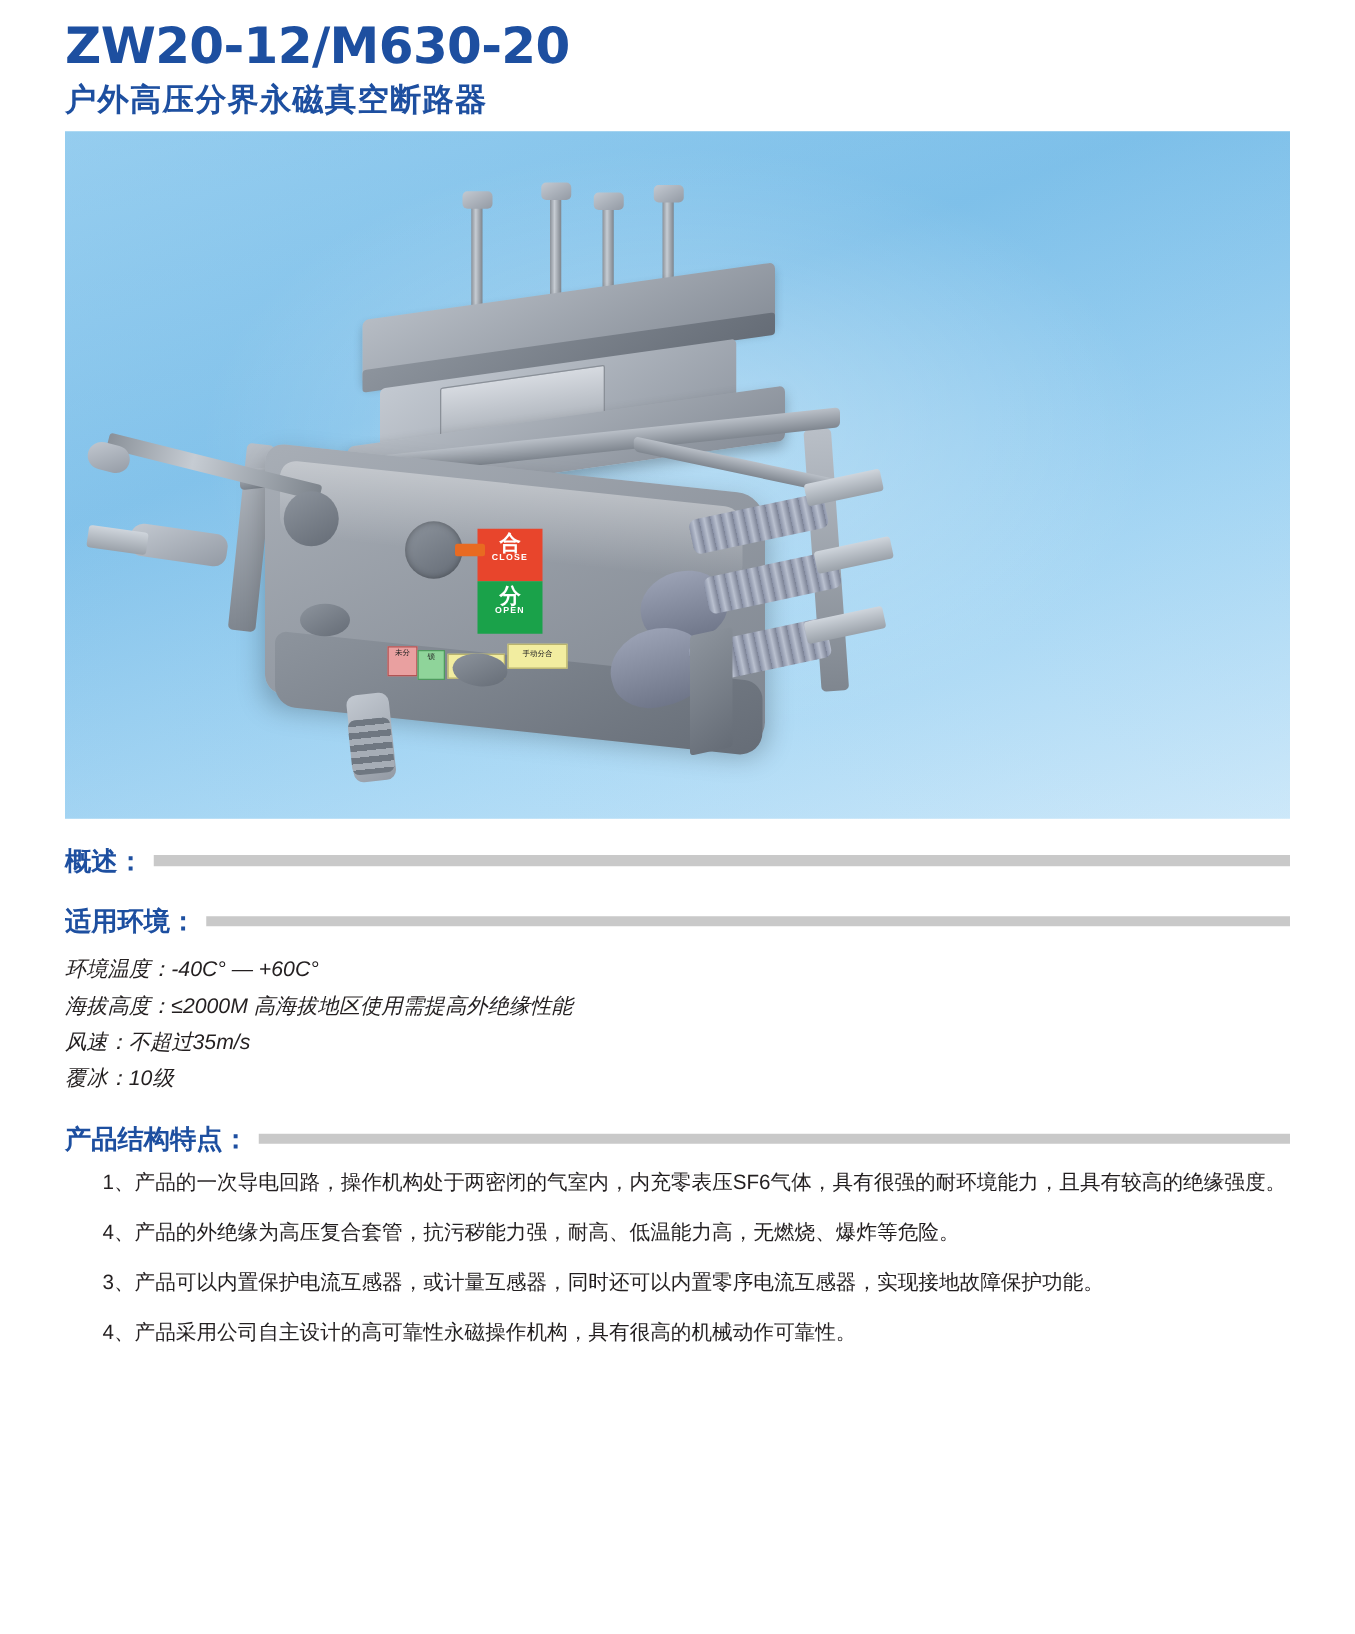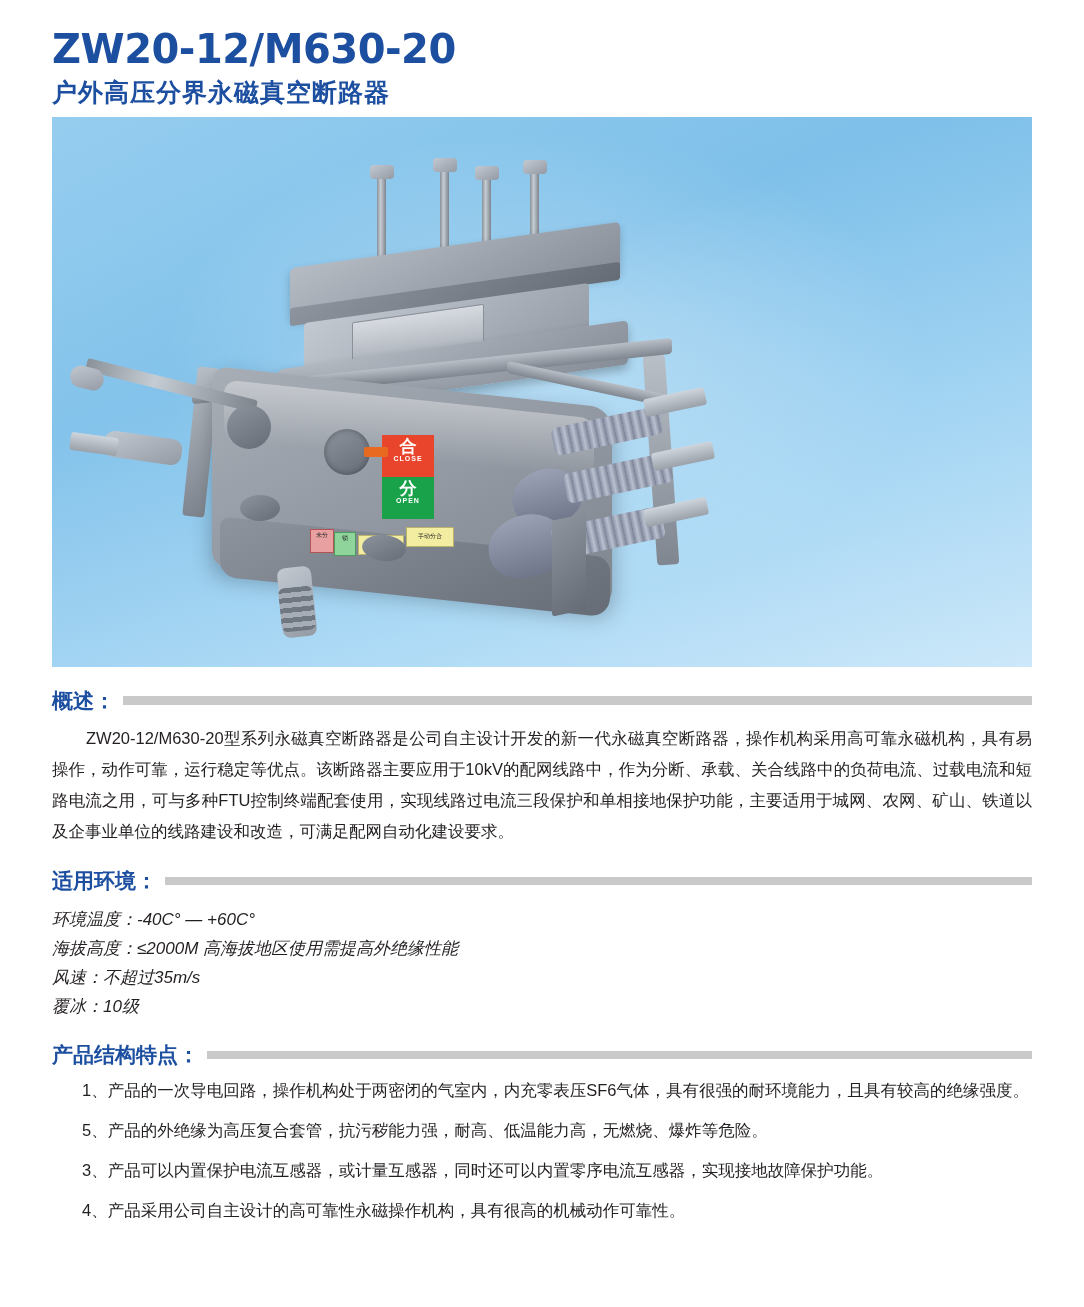--- a/index.html
+++ b/index.html
@@ -14,21 +14,20 @@
     color: #231f20;
     position: relative;
     overflow: hidden;
   }
   .page {
     width: 1084px;
     height: 1223px;
     position: relative;
     box-sizing: border-box;
     padding: 0 52px;
-    margin-top: 12px;
   }
 
   
   .title-main {
     font-size: 40px;
     font-weight: bold;
     color: #1d4fa0;
     letter-spacing: -0.5px;
     line-height: 1.05;
     padding-top: 16px;
@@ -257,35 +256,34 @@
     <div class="insulator" style="left:500px;top:400px;width:112px;height:32px;transform:rotate(-12deg);"></div>
     <div class="terminal" style="left:592px;top:386px;width:64px;height:18px;transform:rotate(-12deg);"></div>
 
     <div class="dev gray-c" style="left:500px;top:400px;width:34px;height:96px;transform:skewY(-12deg);border-radius:3px;"></div>
   </div>
 
   <div class="sec-head">
     <div class="sec-title">概述：</div>
     <div class="sec-rule"></div>
   </div>
-  <div class="para indent">ZW20-12/M630-20型系列永磁真空断路器是公司自主设计开发的新一代永磁真空断路器，操作机构采用高可靠永磁机构，具有易操作，动作可靠，运行稳定等优点。该断路器主要应用于10kV的配网线路中，作为分断、承载、关合线路中的负荷电流、过载电流和短路电流之用，可与多种FTU控制终端配套使用，实现线路过电流三段保护和单相接地保护功能，主要适用于城网、农网、矿山、铁道以及企事业单位的线路建设和改造，可满足配网自动化建设要求。</div>
 
   <div class="sec-head">
     <div class="sec-title">适用环境：</div>
     <div class="sec-rule thin"></div>
   </div>
   <div class="env-block">
     <div class="env-line">环境温度：-40C° — +60C°</div>
     <div class="env-line">海拔高度：≤2000M 高海拔地区使用需提高外绝缘性能</div>
     <div class="env-line">风速：不超过35m/s</div>
     <div class="env-line">覆冰：10级</div>
   </div>
 
   <div class="sec-head">
     <div class="sec-title">产品结构特点：</div>
     <div class="sec-rule thin"></div>
   </div>
   <div class="feature first">1、产品的一次导电回路，操作机构处于两密闭的气室内，内充零表压SF6气体，具有很强的耐环境能力，且具有较高的绝缘强度。</div>
-  <div class="feature">5、产品的外绝缘为高压复合套管，抗污秽能力强，耐高、低温能力高，无燃烧、爆炸等危险。</div>
+  <div class="feature">4、产品的外绝缘为高压复合套管，抗污秽能力强，耐高、低温能力高，无燃烧、爆炸等危险。</div>
   <div class="feature">3、产品可以内置保护电流互感器，或计量互感器，同时还可以内置零序电流互感器，实现接地故障保护功能。</div>
   <div class="feature">4、产品采用公司自主设计的高可靠性永磁操作机构，具有很高的机械动作可靠性。</div>
 
 </div>
 
 </body></html>

